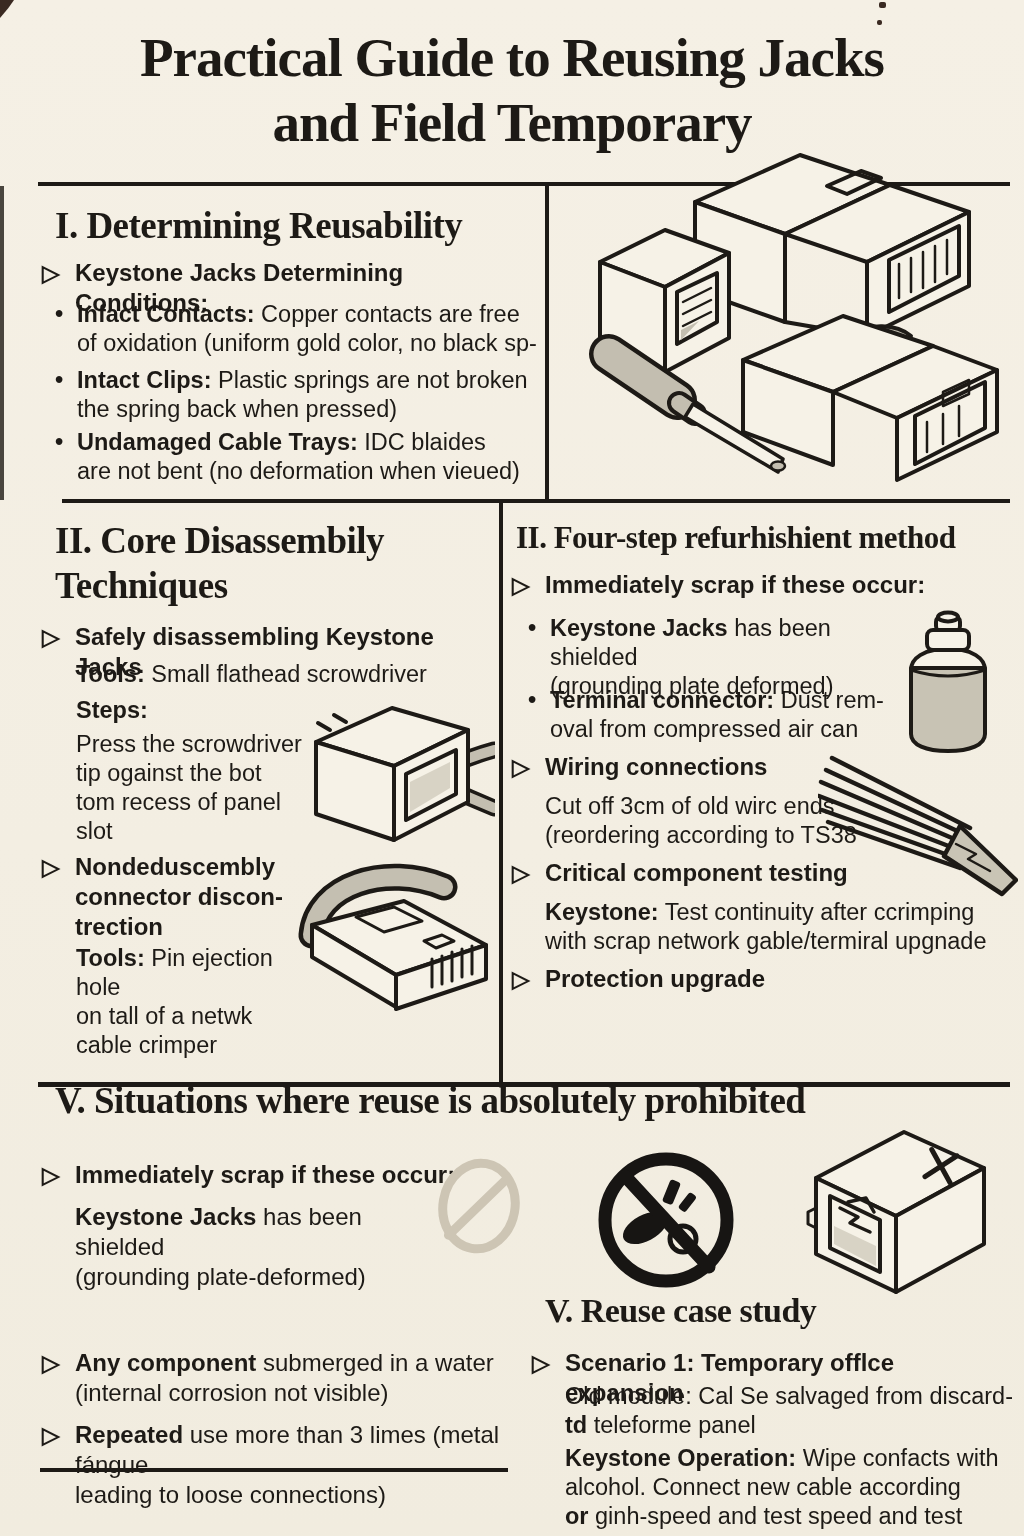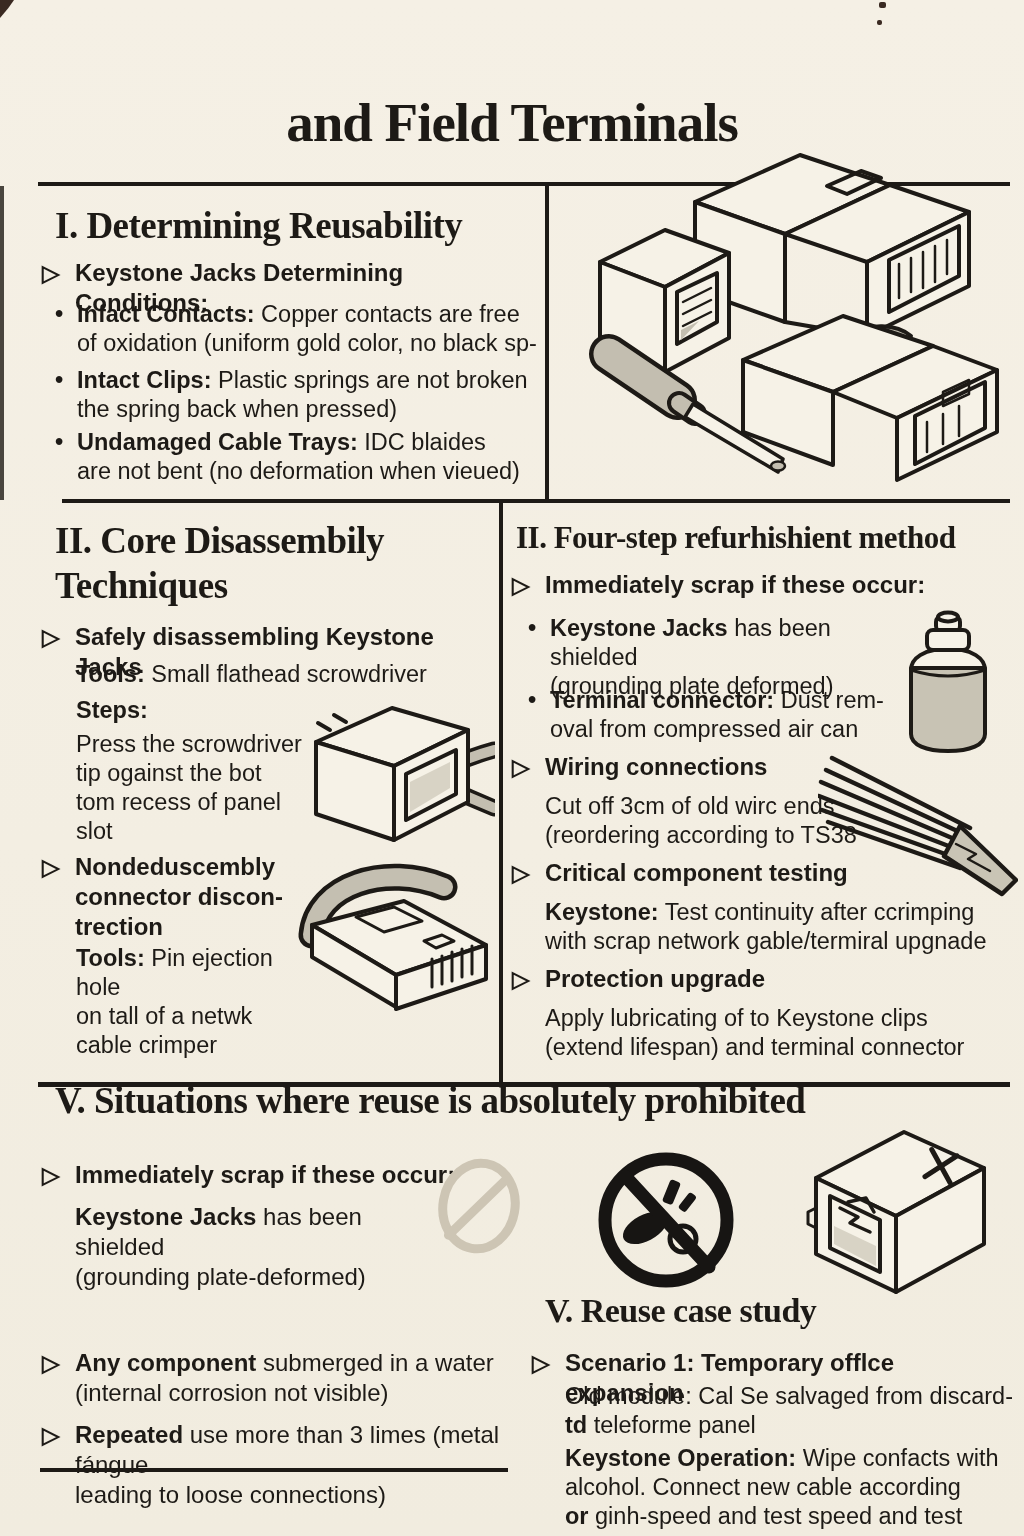--- a/index.html
+++ b/index.html
@@ -32,21 +32,21 @@
 </head>
 <body>
 
 <div id="page">
 
   <div class="abs artifact" style="left:0;top:0;width:14px;height:18px;clip-path:polygon(0 0,100% 0,60% 45%,0 100%);"></div>
   <div class="abs artifact" style="left:879px;top:2px;width:7px;height:6px;border-radius:2px;"></div>
   <div class="abs artifact" style="left:877px;top:20px;width:5px;height:5px;border-radius:2px;"></div>
   <div class="abs" style="left:0;top:186px;width:4px;height:314px;background:rgba(30,26,20,.8);"></div>
 
-  <h1 id="title" class="abs serif"><span class="pre"><br><span>and Field Terminals</span></span></h1>
+  <h1 id="title" class="abs serif"><span class="pre"><span>Practical Guide to Reusing Jacks</span><br><span>and Field Temporary</span></span></h1>
 
   <div class="abs rule" style="left:38px;top:182px;width:972px;height:4px;"></div>
   <div class="abs rule" style="left:545px;top:183px;width:3.5px;height:317px;"></div>
 
   <h2 class="abs serif h-sec" style="left:55px;top:203px;">I. Determining Reusability</h2>
   <p class="abs item" style="left:42px;top:258px;width:495px;">
     <span class="mk">▷</span>
     <span class="ct"><b>Keystone Jacks Determining Conditions:</b></span>
   </p>
   <p class="abs blt" style="left:55px;top:300px;width:485px;">
@@ -200,22 +200,20 @@
   <p class="abs item" style="left:512px;top:858px;width:420px;">
     <span class="mk">▷</span>
     <span class="ct"><b>Critical component testing</b></span>
   </p>
   <p class="abs body" style="left:545px;top:898px;width:465px;"><b>Keystone:</b><span> Test continuity after ccrimping
 with scrap network gable/termiral upgnade</span></p>
   <p class="abs item" style="left:512px;top:964px;width:400px;">
     <span class="mk">▷</span>
     <span class="ct"><b>Protection upgrade</b></span>
   </p>
-  <p class="abs body" style="left:545px;top:1004px;width:450px;">Apply lubricating of to Keystone clips
-(extend lifespan) and terminal connector</p>
 
   <svg class="abs" style="left:898px;top:608px;" width="100" height="148" viewBox="0 0 100 148">
     <g stroke="#1d1a16" stroke-width="4" fill="#f6f2e7" stroke-linejoin="round" stroke-linecap="round">
       <rect x="38" y="8" width="24" height="16" rx="6"></rect>
       <ellipse cx="50" cy="9" rx="10" ry="4.5"></ellipse>
       <rect x="29" y="22" width="42" height="20" rx="6"></rect>
       <path d="M13,62 C13,48 30,43 36,42 L64,42 C70,43 87,48 87,62 Z"></path>
       <path d="M13,60 L13,126 C13,137 28,143 50,143 C72,143 87,137 87,126 L87,60 Z" fill="#c8c3b4"></path>
       <path d="M13,62 Q50,74 87,62" fill="none" stroke-width="3"></path>
     </g>

